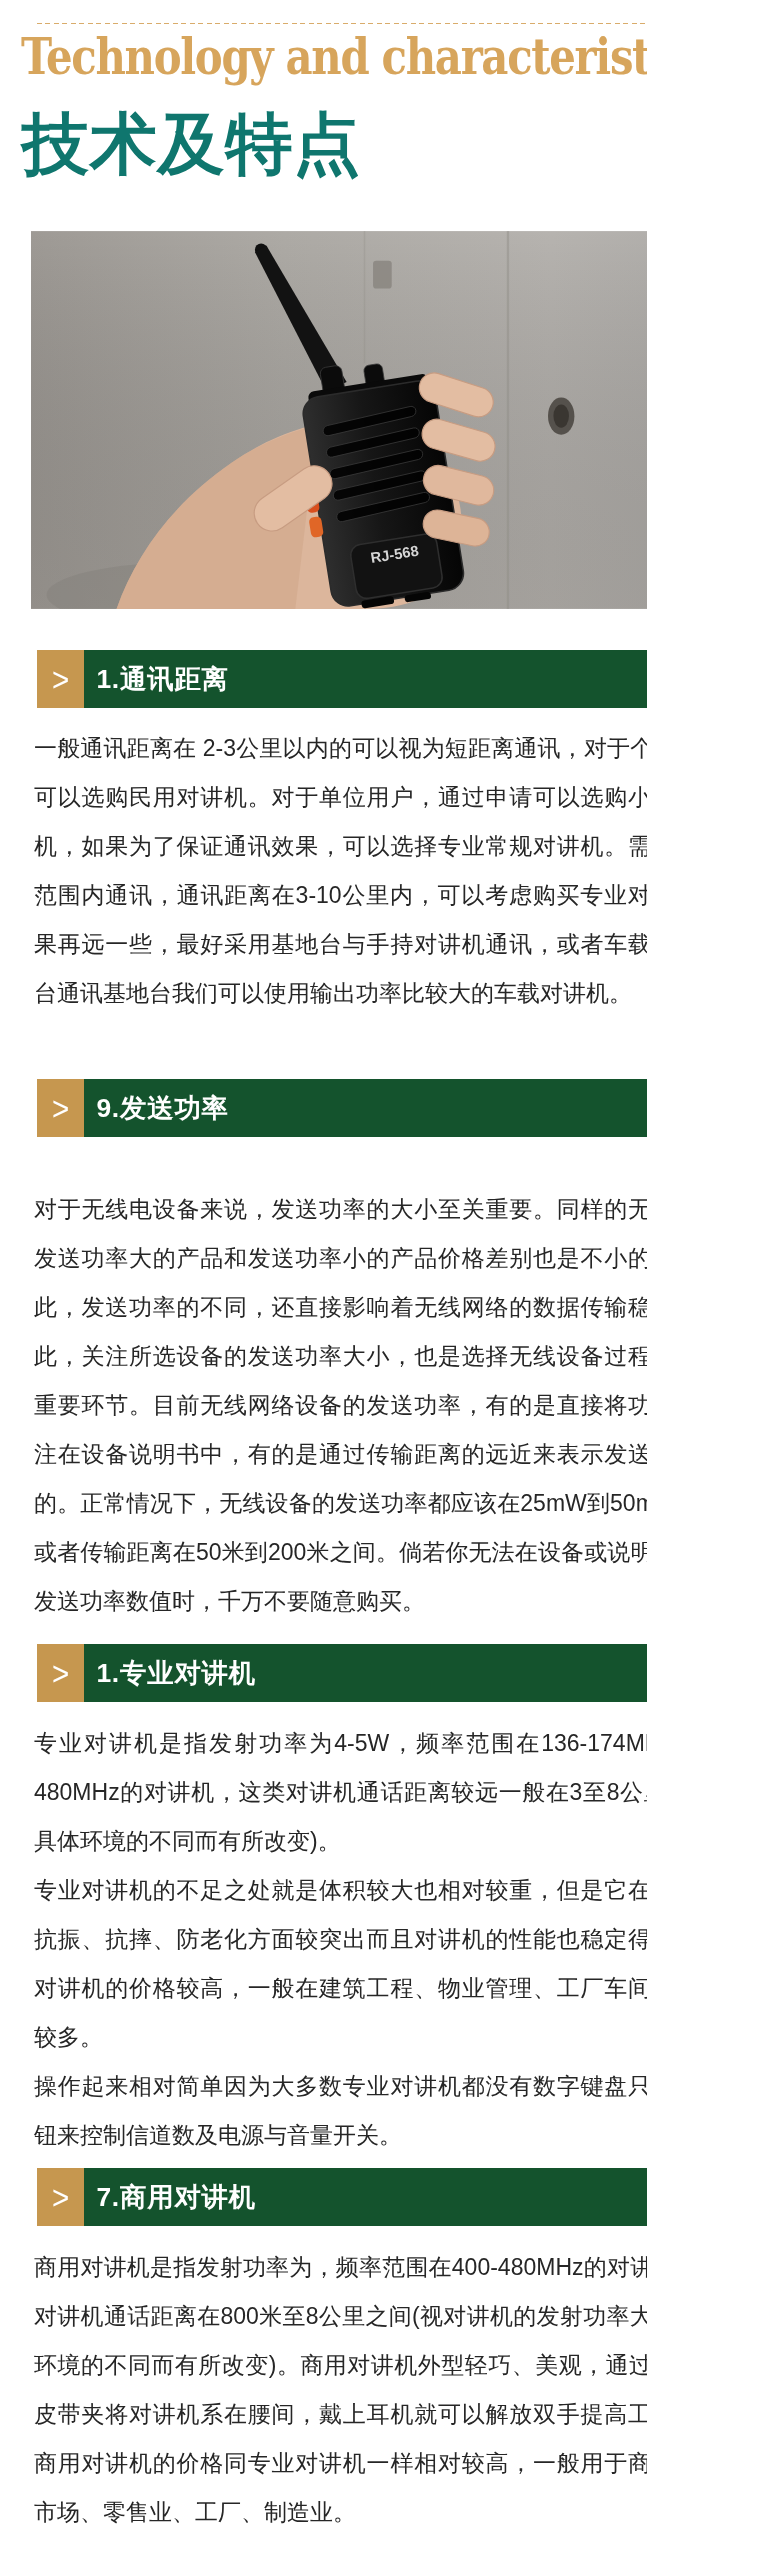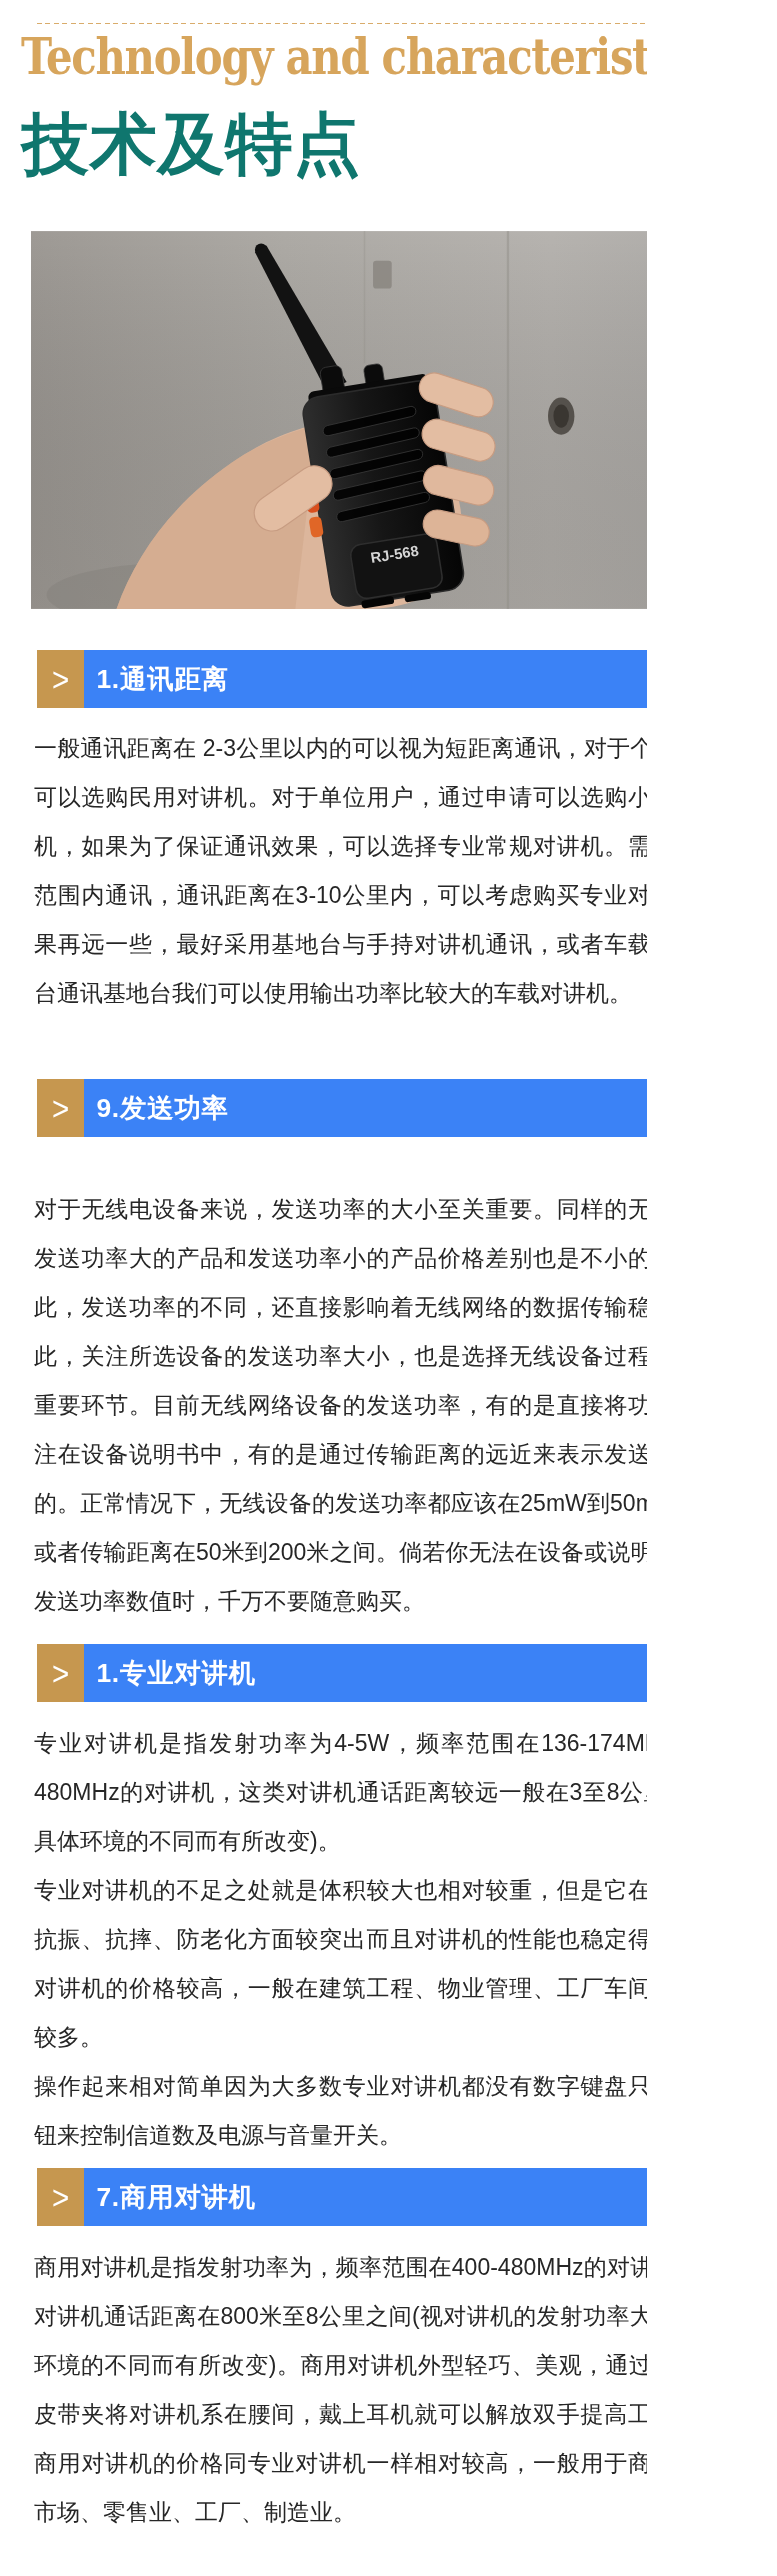--- a/index.html
+++ b/index.html
@@ -16,21 +16,21 @@
   .title-zh{position:absolute;left:22px;top:107px;margin:0;
     font-family:"DejaVu Serif","Liberation Serif",serif;font-weight:700;
     font-size:67px;line-height:1.1;color:#0f766e;letter-spacing:0.8px;}
 
   .photo-wrap{position:absolute;left:31px;top:231px;width:723px;height:378px;}
   .photo-wrap svg{display:block;}
 
   .section-header{position:absolute;left:37px;width:713px;height:58px;display:flex;align-items:stretch;}
   .chev-box{width:47px;background:#C6974F;display:flex;align-items:center;justify-content:center;flex:0 0 47px;}
   .chev{color:#ffffff;font-size:29.5px;line-height:1;font-weight:400;transform:scaleY(1.15);}
-  .hdr-bar{flex:1;background:#3b82f6;display:flex;align-items:center;}
+  .hdr-bar{flex:1;background:#14532d;display:flex;align-items:center;}
   .hdr-title{color:#ffffff;font-weight:700;font-size:26.4px;margin-left:12.4px;letter-spacing:0.8px;}
 
   .para{position:absolute;left:34px;width:712px;color:#262626;
     font-size:23px;line-height:49px;text-align:justify;}
   .para p{margin:0;}
 
   #sec1-header{top:650px;}
   #para1{top:724px;}
   #sec2-header{top:1079px;}
   #para2{top:1185px;}

